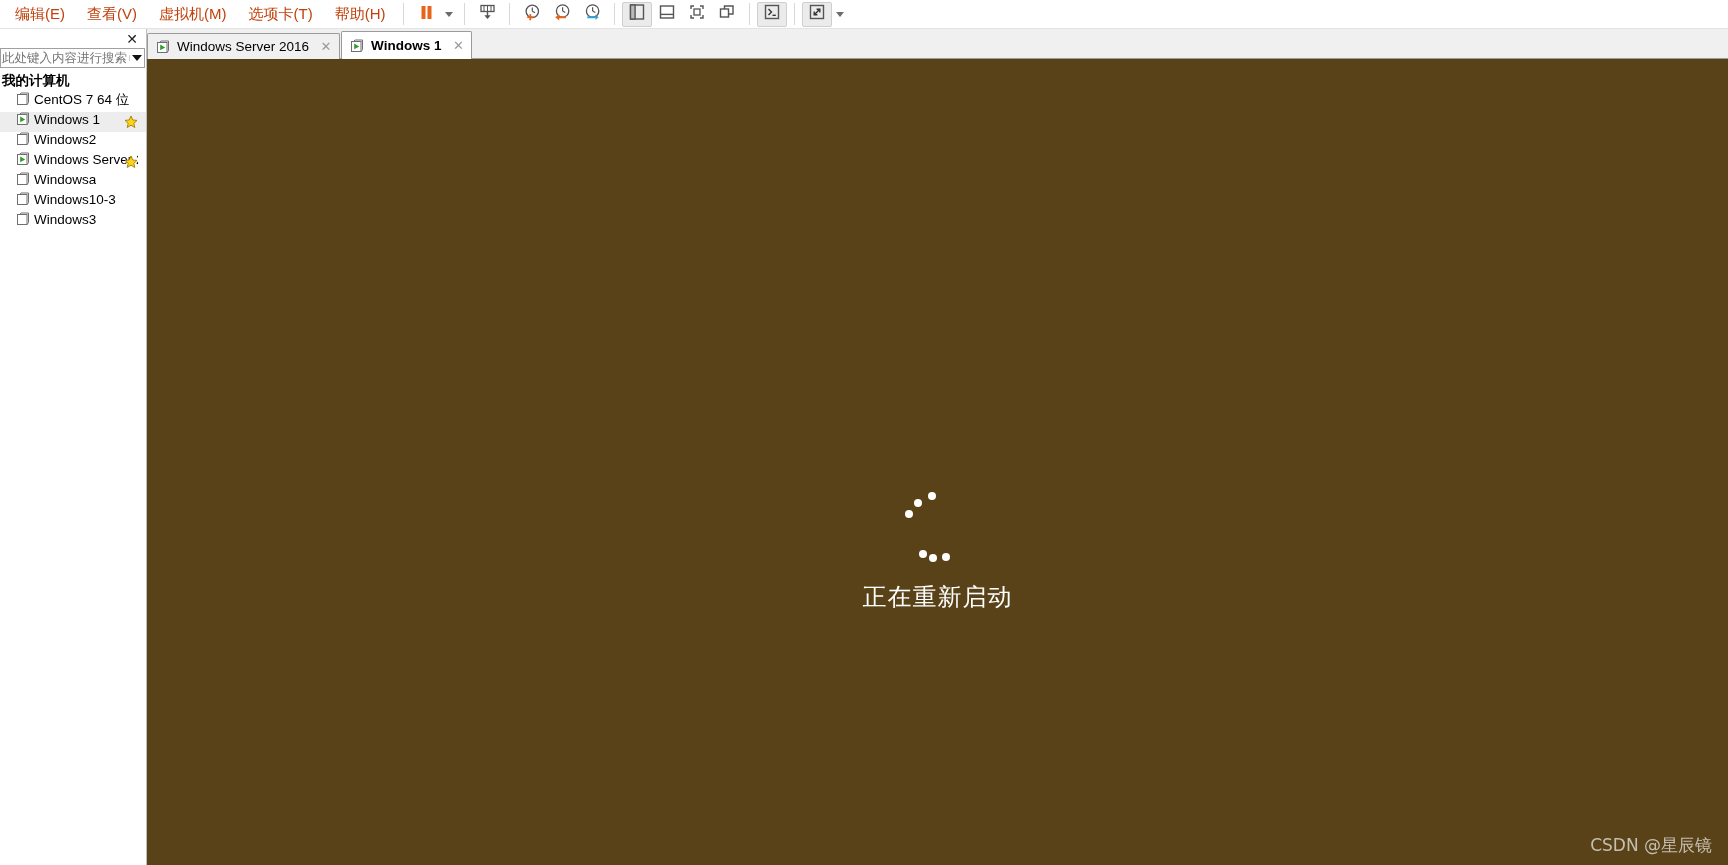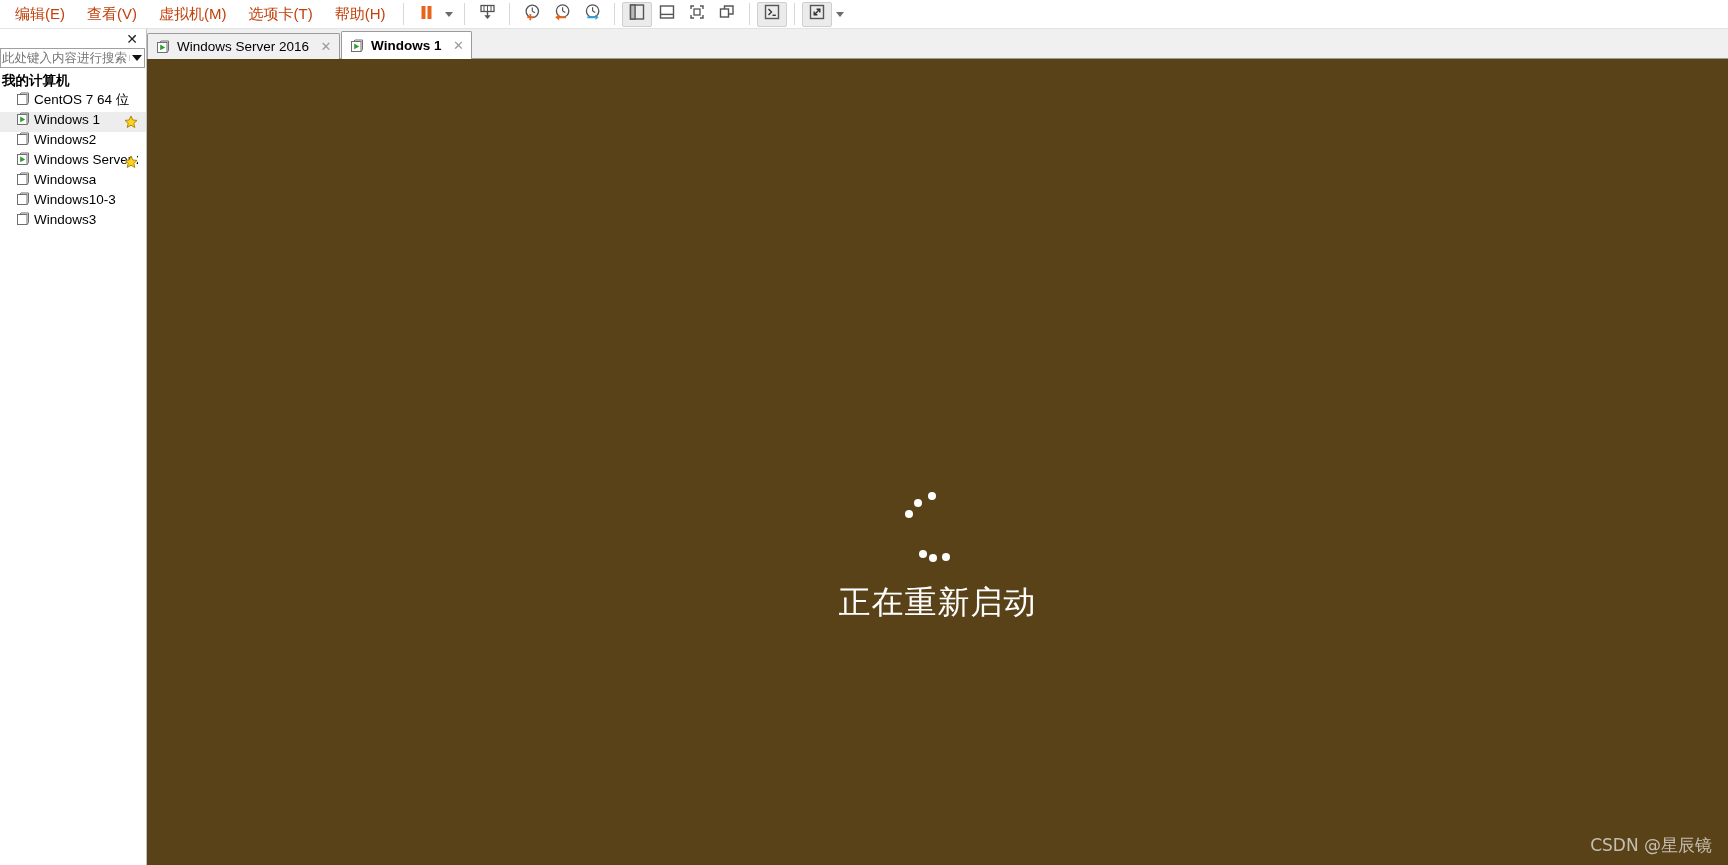--- a/index.html
+++ b/index.html
@@ -275,21 +275,21 @@
     height: 72px;
   }
   .dot {
     position: absolute;
     width: 8px; height: 8px;
     border-radius: 50%;
     background: #ffffff;
   }
   .boot-text {
     margin-top: 18px;
-    font-size: 32px;
+    font-size: 24px;
     color: #ffffff;
     letter-spacing: 1px;
     font-family: "DejaVu Sans", "Liberation Sans", sans-serif;
     white-space: nowrap;
   }
   .watermark {
     position: absolute;
     right: 16px;
     bottom: 8px;
     font-size: 17px;

